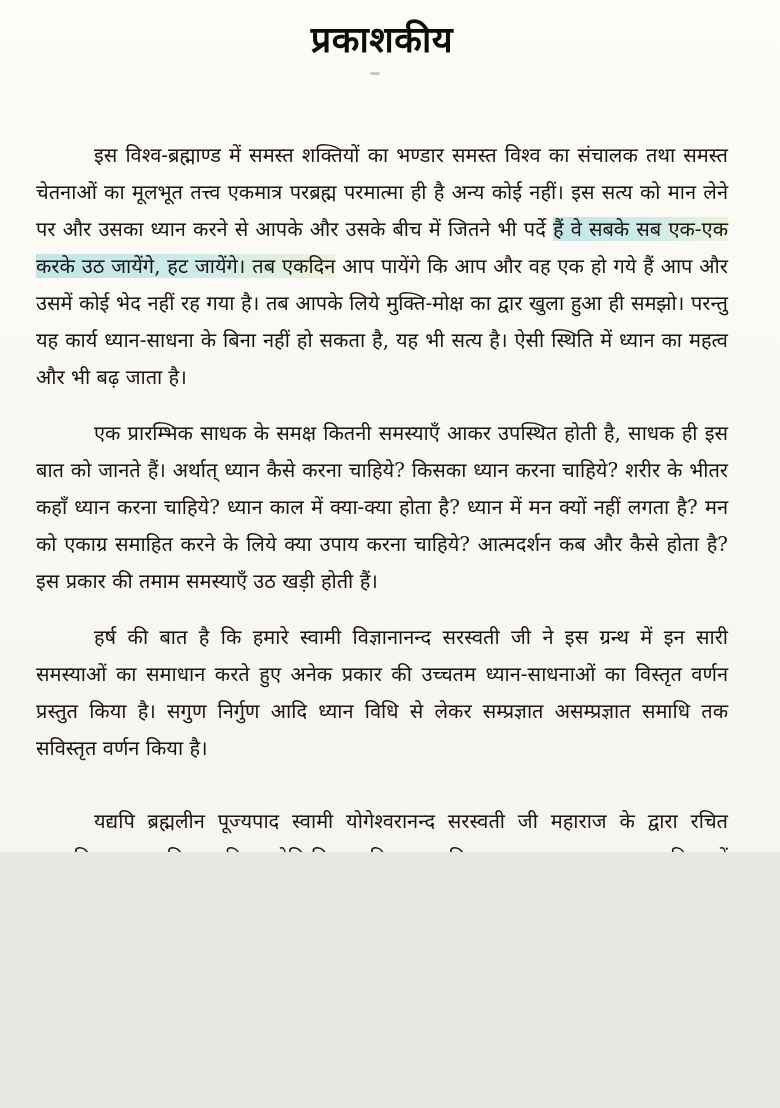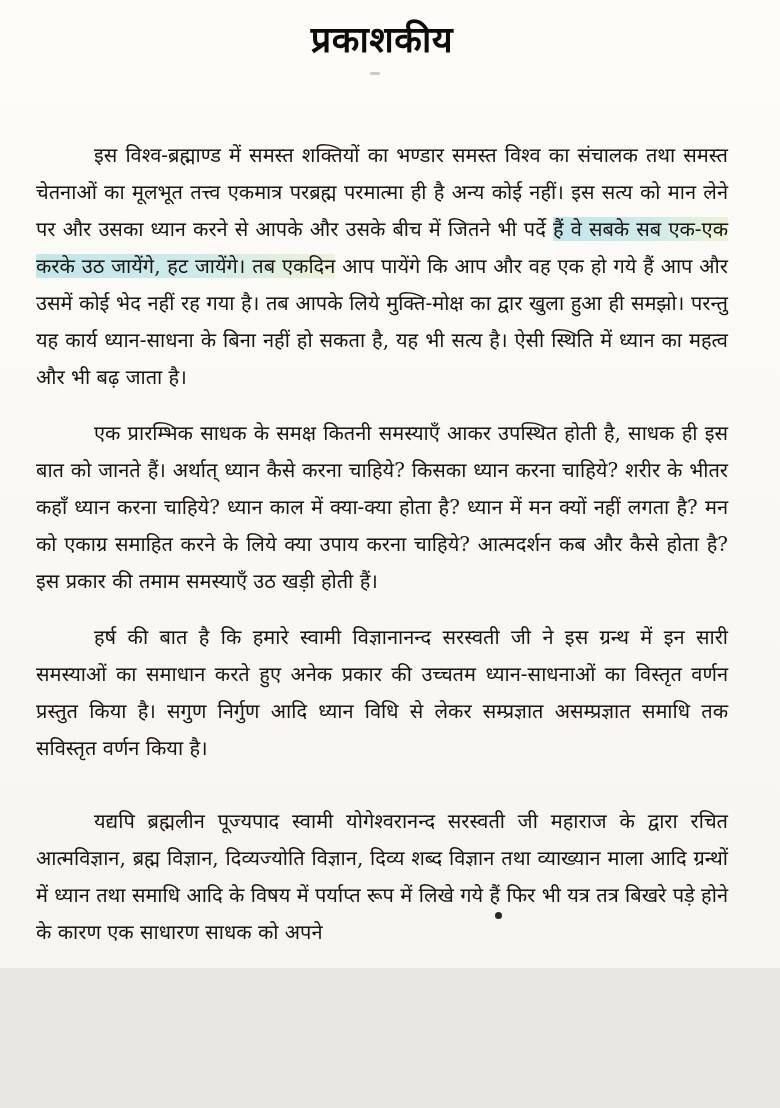--- a/index.html
+++ b/index.html
@@ -3,21 +3,21 @@
 <meta charset="utf-8">
 <style>
   html, body {
     margin: 0;
     padding: 0;
     background: #e9e7e2;
   }
   .page {
     position: relative;
     width: 780px;
-    height: 968px;
+    height: 852px;
     margin: 0 auto;
     background: linear-gradient(180deg, #fdfcf8 0%, #faf8f3 55%, #f7f5ef 100%);
     overflow: hidden;
     box-sizing: border-box;
     padding: 10px 52px 0 36px;
     font-family: "DejaVu Serif", "Liberation Serif", serif;
     color: #181512;
   }
   .title {
     margin: 4px 0 74px 0;

